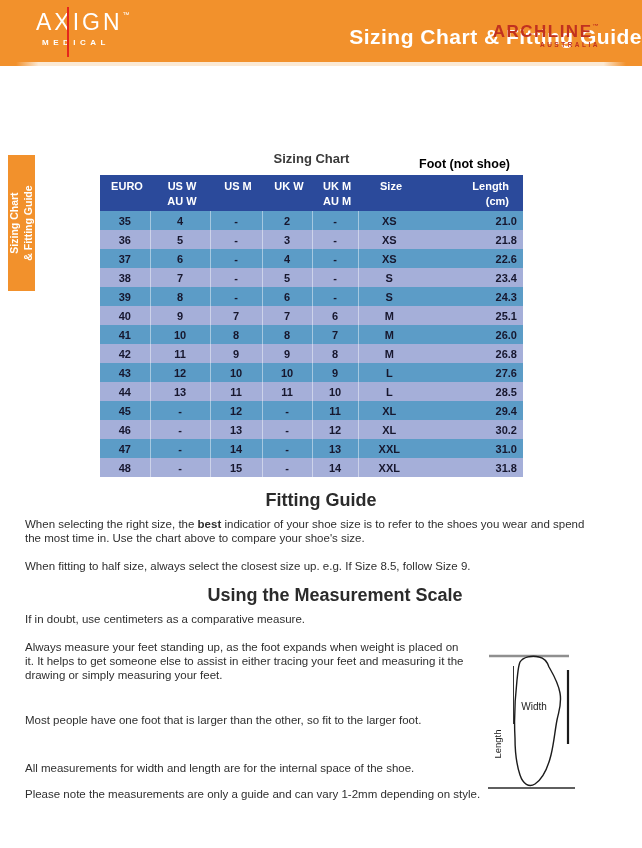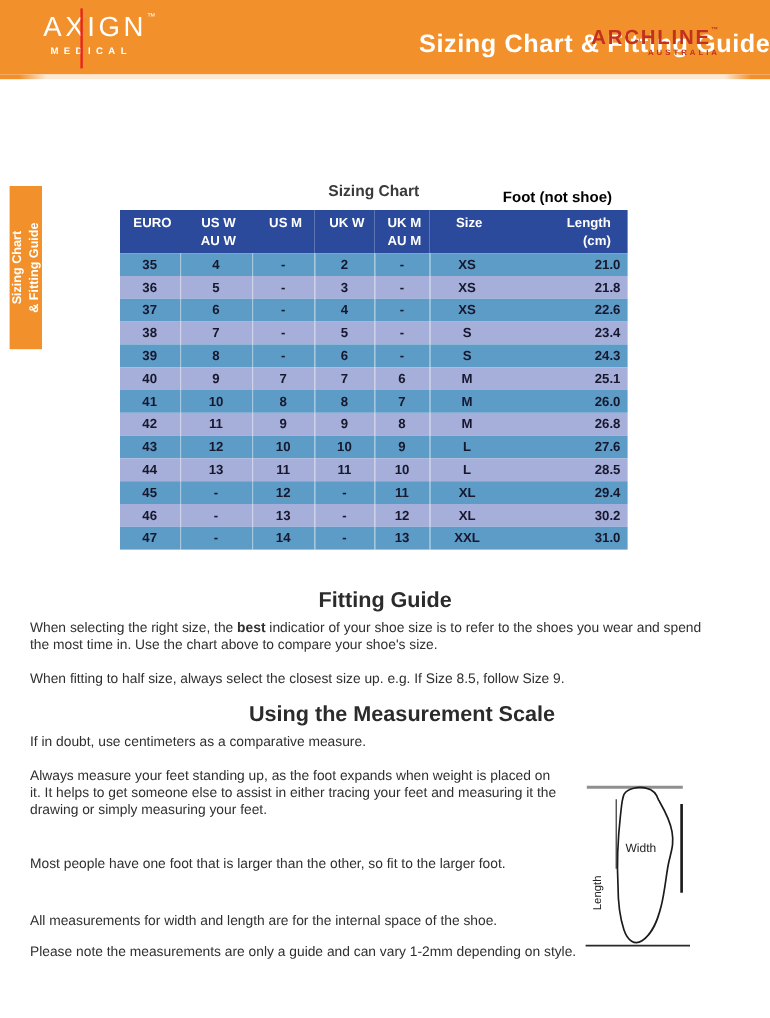--- a/index.html
+++ b/index.html
@@ -220,20 +220,29 @@
       </tr>
       <tr>
         <td class="sep">47</td>
         <td class="sep">-</td>
         <td class="sep">14</td>
         <td class="sep">-</td>
         <td class="sep">13</td>
         <td>XXL</td>
         <td class="length-col">31.0</td>
       </tr>
+      <tr>
+        <td class="sep">48</td>
+        <td class="sep">-</td>
+        <td class="sep">15</td>
+        <td class="sep">-</td>
+        <td class="sep">14</td>
+        <td>XXL</td>
+        <td class="length-col">31.8</td>
+      </tr>
     </tbody>
 </table>
 
 <div class="h-center fg-title">Fitting Guide</div>
 <div class="para fg-p1">
   <span>When selecting the right size, the </span><span class="bold">best</span><span> indicatior of your shoe size is to refer to the shoes you wear and spend the most time in. Use the chart above to compare your shoe's size.</span>
 </div>
 <div class="para fg-p2">When fitting to half size, always select the closest size up. e.g. If Size 8.5, follow Size 9.</div>
 
 <div class="h-center ms-title">Using the Measurement Scale</div>

